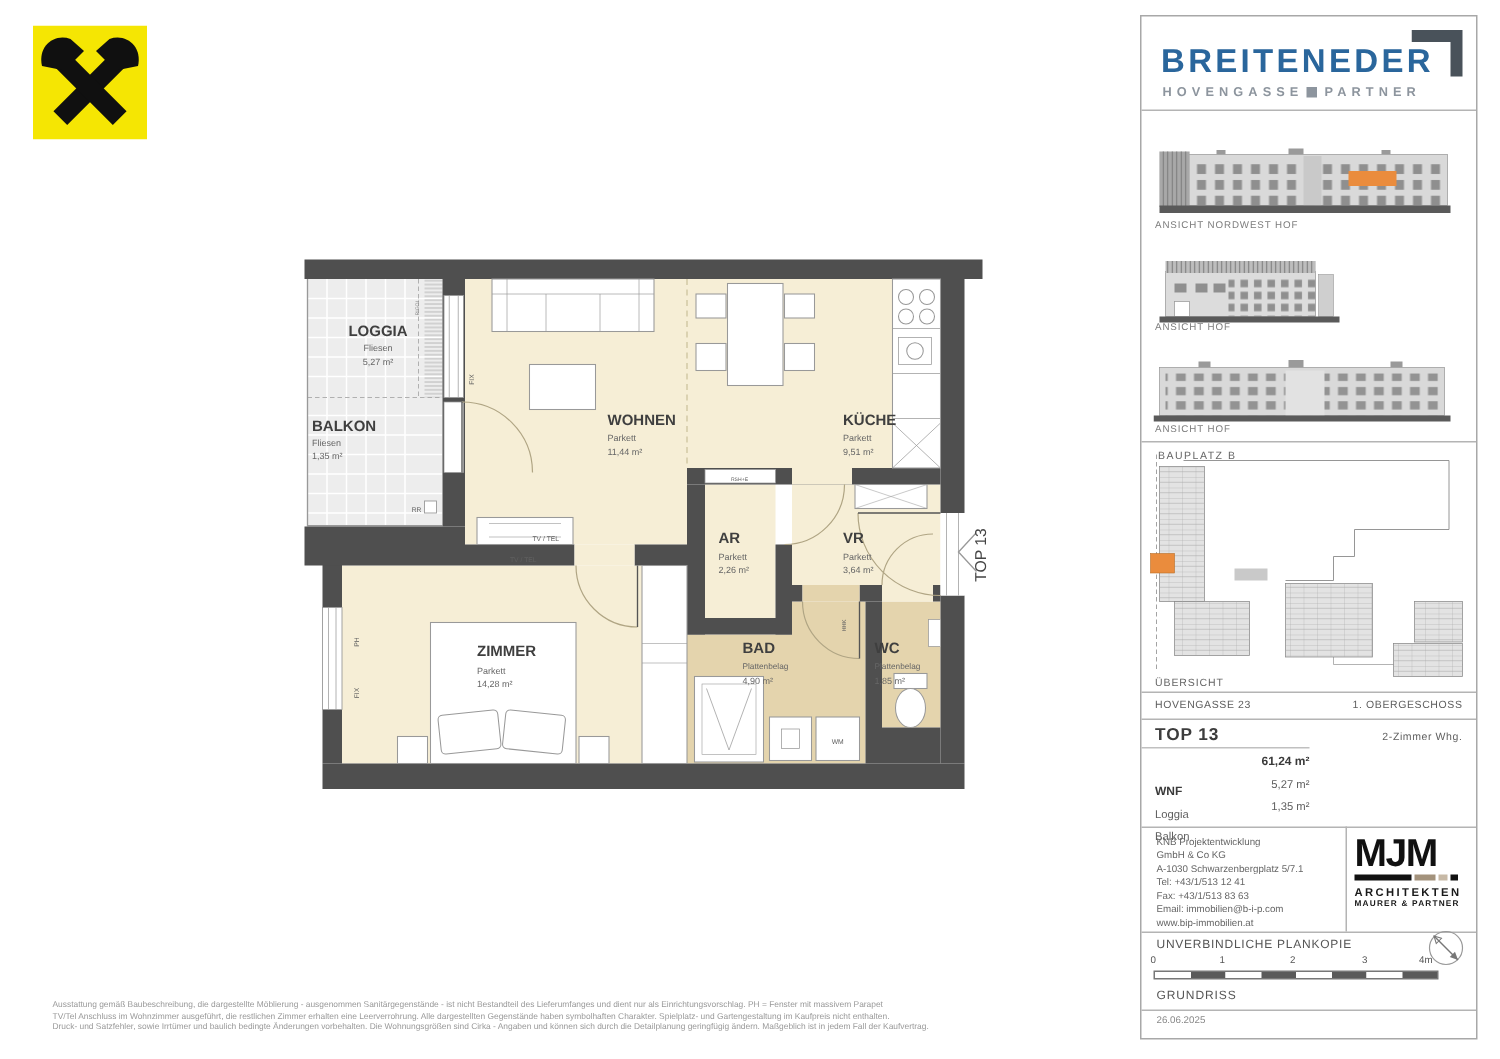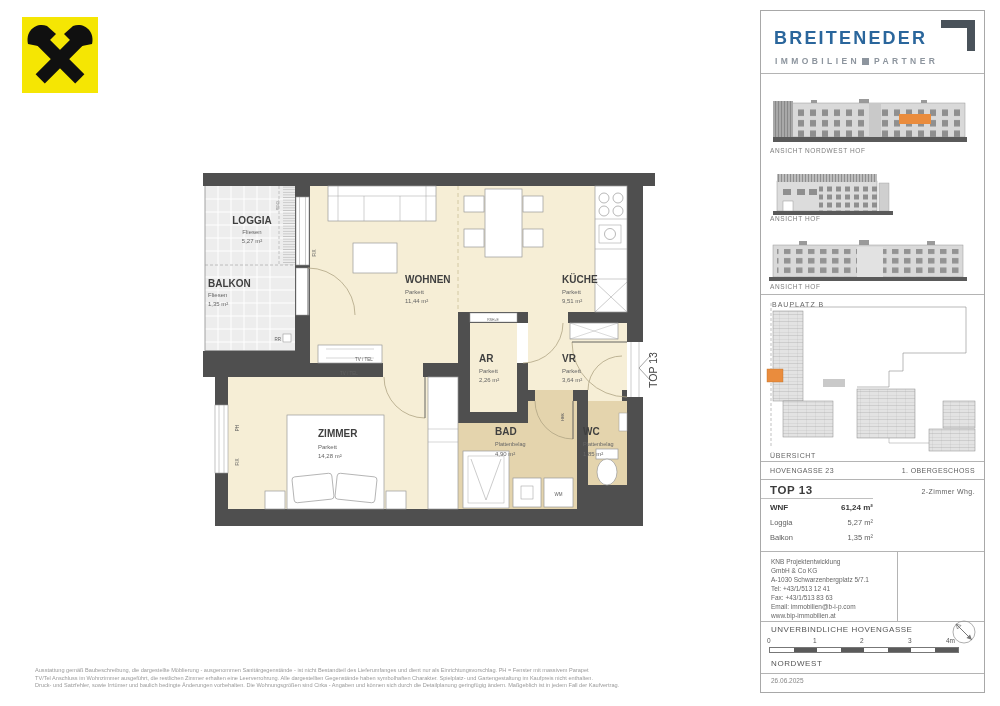--- a/index.html
+++ b/index.html
@@ -3,31 +3,31 @@
 <meta charset="utf-8">
 <style>
   * { margin:0; padding:0; box-sizing:border-box; }
   html,body { width:1000px; height:706px; background:#fff; font-family:"Liberation Sans", sans-serif; overflow:hidden; }
   .abs { position:absolute; }
   #stage { position:relative; width:1000px; height:706px; background:#fff; }
 
   
   #sidebar { left:760px; top:10px; width:225px; height:683px; border:1px solid #a8a8a8; background:#fff; }
   .divider { position:absolute; left:0; right:0; height:1px; background:#b4b4b4; }
-  #brand-name { left:13px; top:17px; font-size:18px; font-weight:bold; color:#2a669c; letter-spacing:2.2px; }
+  #brand-name { left:13px; top:17px; font-size:22px; font-weight:bold; color:#2a669c; letter-spacing:2.2px; }
   #brand-sub { left:14px; top:45px; display:flex; align-items:center; }
   #brand-sub span { font-size:8.5px; color:#8d959e; letter-spacing:3.4px; font-weight:bold; }
   #brand-square { width:7px; height:7px; background:#8d959e; margin:0 5px 0 2px; }
   .caption { position:absolute; font-size:6.5px; color:#7d7d7d; letter-spacing:0.6px; }
   #siteplan-label { left:11px; top:290px; font-size:7px; color:#666; letter-spacing:1px; position:absolute; }
   #uebersicht-label { left:9px; top:441px; font-size:7px; color:#666; letter-spacing:0.6px; position:absolute; }
   .row-small { position:absolute; font-size:7px; color:#5f5f5f; letter-spacing:0.4px; }
   #top-label { left:9px; top:473px; font-size:11.5px; font-weight:bold; color:#3c3c3c; letter-spacing:0.6px; position:absolute; }
   #half-line { position:absolute; left:0; width:112px; height:1px; background:#c0c0c0; top:487px; }
-  .tbl-label { position:absolute; left:9px; font-size:7.5px; color:#5f5f5f; }
+  .tbl-label { position:absolute; left:9px; font-size:7.5px; color:#5f5f5f;margin-top:20px; }
   .tbl-value { position:absolute; left:40px; width:72px; text-align:right; font-size:7.5px; color:#5f5f5f; }
   .bold-row { font-weight:bold; font-size:8px !important; color:#3a3a3a !important; }
   #contact { left:10px; top:546px; font-size:6.5px; color:#666; line-height:9px; position:absolute; }
   #vline { position:absolute; left:136px; top:540px; width:1px; height:70px; background:#b4b4b4; }
   #mjm { left:142px; top:544px; width:78px; position:absolute; }
   #mjm-word { font-size:26px; font-weight:bold; color:#111; letter-spacing:-1px; line-height:26px; }
   #mjm-bar { display:flex; height:4px; margin:2px 0 3px 0; }
   #mjm-line1 { font-size:7.5px; font-weight:bold; color:#1a1a1a; letter-spacing:1.6px; }
   #mjm-line2 { font-size:5.5px; font-weight:bold; color:#1a1a1a; letter-spacing:0.8px; margin-top:1px; }
   #plankopie { left:10px; top:614px; font-size:8px; color:#555; letter-spacing:0.5px; position:absolute; }
@@ -235,21 +235,21 @@
   </svg>
   </div>
 
   <div class="abs" id="sidebar">
 
     <div class="abs" id="brand-name">BREITENEDER</div>
     <svg class="abs" style="left:180px; top:8px;" width="36" height="36" viewBox="0 0 36 36">
       <path d="M0,1 H34 V32 H26 V9 H0 Z" fill="#49525a"></path>
     </svg>
     <div class="abs" id="brand-sub">
-      <span>IMMOBILIEN</span>
+      <span>HOVENGASSE</span>
       <div id="brand-square"></div>
       <span>PARTNER</span>
     </div>
     <div class="divider" style="top:62px;"></div>
 
     <svg class="abs" style="left:10px; top:86px;" width="202" height="48" viewBox="0 0 202 48">
       <defs>
         <pattern id="pwA" width="12" height="10.5" patternUnits="userSpaceOnUse">
             <rect x="3" y="2" width="6" height="6.5" fill="#8f8f8f"></rect>
           </pattern>
@@ -358,23 +358,34 @@
     <div class="abs" id="contact">
       <div>KNB Projektentwicklung</div>
       <div>GmbH &amp; Co KG</div>
       <div>A-1030 Schwarzenbergplatz 5/7.1</div>
       <div>Tel: +43/1/513 12 41</div>
       <div>Fax: +43/1/513 83 63</div>
       <div>Email: immobilien@b-i-p.com</div>
       <div>www.bip-immobilien.at</div>
     </div>
     <div id="vline"></div>
+    <div class="abs" id="mjm">
+      <div id="mjm-word">MJM</div>
+      <div id="mjm-bar">
+        <div style="width:38px; background:#111;"></div>
+        <div style="width:14px; background:#a3927c; margin-left:2px;"></div>
+        <div style="width:6px; background:#c7b9a6; margin-left:2px;"></div>
+        <div style="width:5px; background:#111; margin-left:2px;"></div>
+      </div>
+      <div id="mjm-line1">ARCHITEKTEN</div>
+      <div id="mjm-line2">MAURER &amp; PARTNER</div>
+    </div>
     <div class="divider" style="top:610px;"></div>
 
-    <div class="abs" id="plankopie">UNVERBINDLICHE HOVENGASSE</div>
+    <div class="abs" id="plankopie">UNVERBINDLICHE PLANKOPIE</div>
     <svg class="abs" style="left:188px; top:608px;" width="30" height="30" viewBox="0 0 30 30">
       <circle cx="15" cy="13" r="11" fill="none" stroke="#999" stroke-width="0.8"></circle>
       <path d="M7,5 L23,21" stroke="#777" stroke-width="1"></path>
       <path d="M23,21 L17.5,19 L21,15.5 Z" fill="#777"></path>
       <path d="M7,5 L12,6.5 L8.5,10 Z" fill="none" stroke="#777" stroke-width="0.7"></path>
     </svg>
     <span class="scale-num" style="left:6px;">0</span>
     <span class="scale-num" style="left:52px;">1</span>
     <span class="scale-num" style="left:99px;">2</span>
     <span class="scale-num" style="left:147px;">3</span>
@@ -382,21 +393,21 @@
     <div id="scalebar">
       <div style="width:23.75px; background:#fff;"></div>
         <div style="width:23.75px; background:#5a5a5a;"></div>
       <div style="width:23.75px; background:#fff;"></div>
         <div style="width:23.75px; background:#5a5a5a;"></div>
       <div style="width:23.75px; background:#fff;"></div>
         <div style="width:23.75px; background:#5a5a5a;"></div>
       <div style="width:23.75px; background:#fff;"></div>
         <div style="width:23.75px; background:#5a5a5a;"></div>
     </div>
-    <div class="abs" id="grundriss">NORDWEST</div>
+    <div class="abs" id="grundriss">GRUNDRISS</div>
     <div class="divider" style="top:662px;"></div>
     <div class="abs" id="date">26.06.2025</div>
   </div>
 
   <div class="abs" id="disclaimer">
     <div>Ausstattung gemäß Baubeschreibung, die dargestellte Möblierung - ausgenommen Sanitärgegenstände - ist nicht Bestandteil des Lieferumfanges und dient nur als Einrichtungsvorschlag. PH = Fenster mit massivem Parapet</div>
     <div>TV/Tel Anschluss im Wohnzimmer ausgeführt, die restlichen Zimmer erhalten eine Leerverrohrung. Alle dargestellten Gegenstände haben symbolhaften Charakter. Spielplatz- und Gartengestaltung im Kaufpreis nicht enthalten.</div>
     <div>Druck- und Satzfehler, sowie Irrtümer und baulich bedingte Änderungen vorbehalten. Die Wohnungsgrößen sind Cirka - Angaben und können sich durch die Detailplanung geringfügig ändern. Maßgeblich ist in jedem Fall der Kaufvertrag.</div>
   </div>
 

